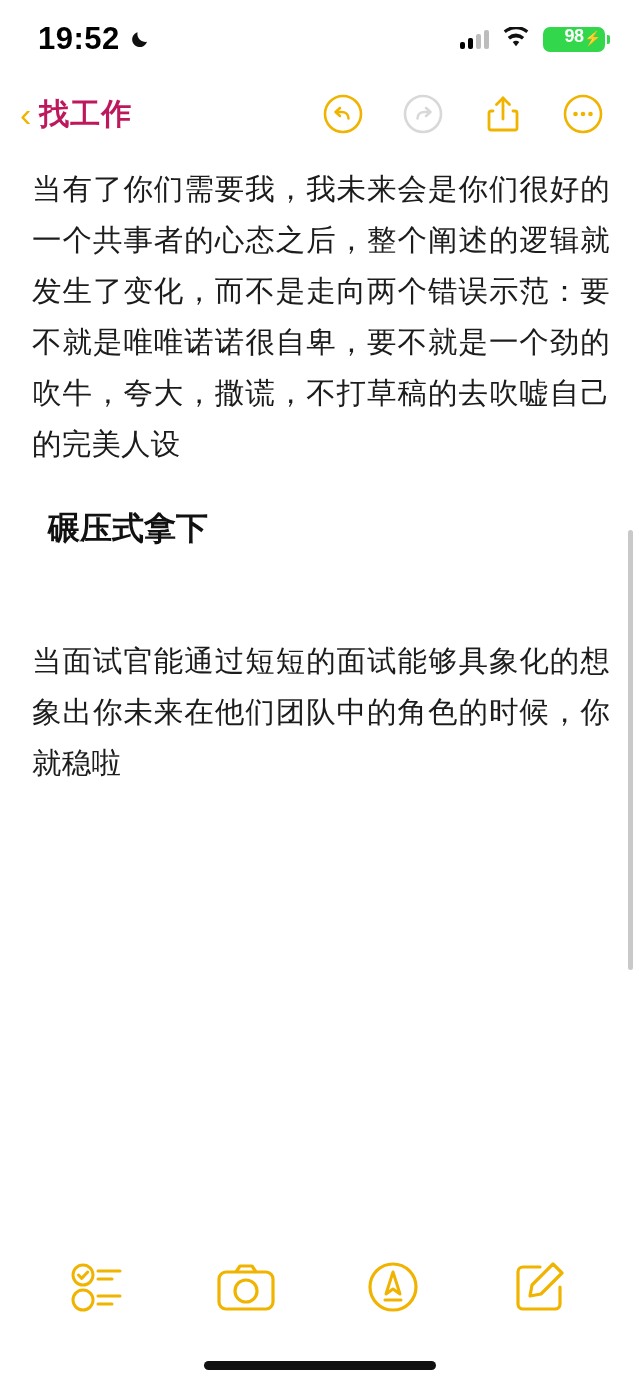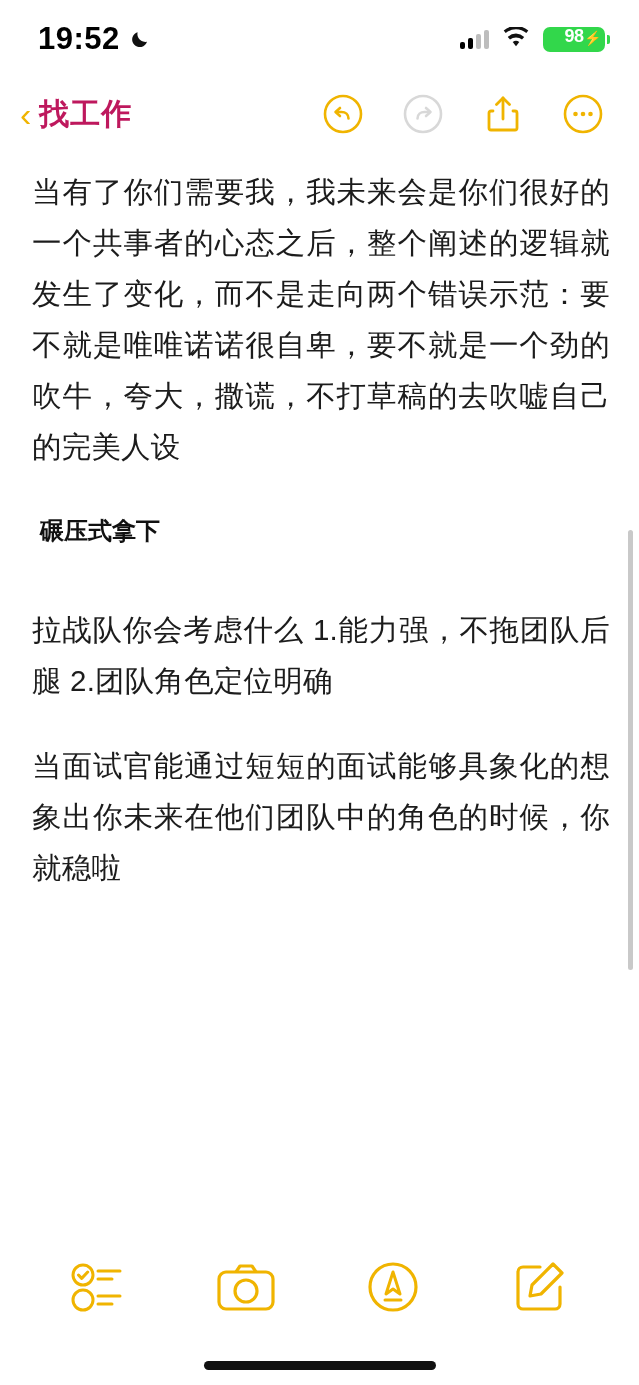--- a/index.html
+++ b/index.html
@@ -145,34 +145,35 @@
   }
   .icon-btn svg { display: block; }
   .icon-dim { opacity: 0.38; }
 
   
   .content {
     flex: 1 1 auto;
     position: relative;
     padding: 16px 29px 0 32px;
     overflow: hidden;
+    font-family: Liberation Mono, monospace;
   }
   .para {
     font-size: 29.5px;
     line-height: 51px;
     color: #1c1c1c;
     letter-spacing: 0.2px;
     text-align: justify;
   }
   .heading {
-    font-size: 24px;
+    font-size: 32px;
     font-weight: bold;
     color: #111;
     line-height: 50px;
-    margin: 34px 0 14px 8px;
+    margin: 34px 0 14px 16px;
   }
   .gap-sm { height: 34px; }
   .fade-cut {
     position: absolute;
     left: 0; right: 0; bottom: 0;
     height: 70px;
     background: linear-gradient(to bottom, rgba(255,255,255,0), rgba(255,255,255,1) 78%);
     pointer-events: none;
   }
   .scrollbar {
@@ -286,21 +287,20 @@
         </svg>
       </div>
 
     </div>
   </div>
 
   <div class="content">
     <p class="para">当有了你们需要我，我未来会是你们很好的一个共事者的心态之后，整个阐述的逻辑就发生了变化，而不是走向两个错误示范：要不就是唯唯诺诺很自卑，要不就是一个劲的吹牛，夸大，撒谎，不打草稿的去吹嘘自己的完美人设</p>
     <h2 class="heading">碾压式拿下</h2>
     <div class="gap-sm"></div>
-    <p class="para">拉战队你会考虑什么 1.能力强，不拖团队后腿 2.团队角色定位明确</p>
     <div class="gap-sm"></div>
     <p class="para">当面试官能通过短短的面试能够具象化的想象出你未来在他们团队中的角色的时候，你就稳啦</p>
 
     <div class="scrollbar"></div>
     <div class="fade-cut"></div>
   </div>
 
   <div class="toolbar">
 
     <div class="icon-btn">

